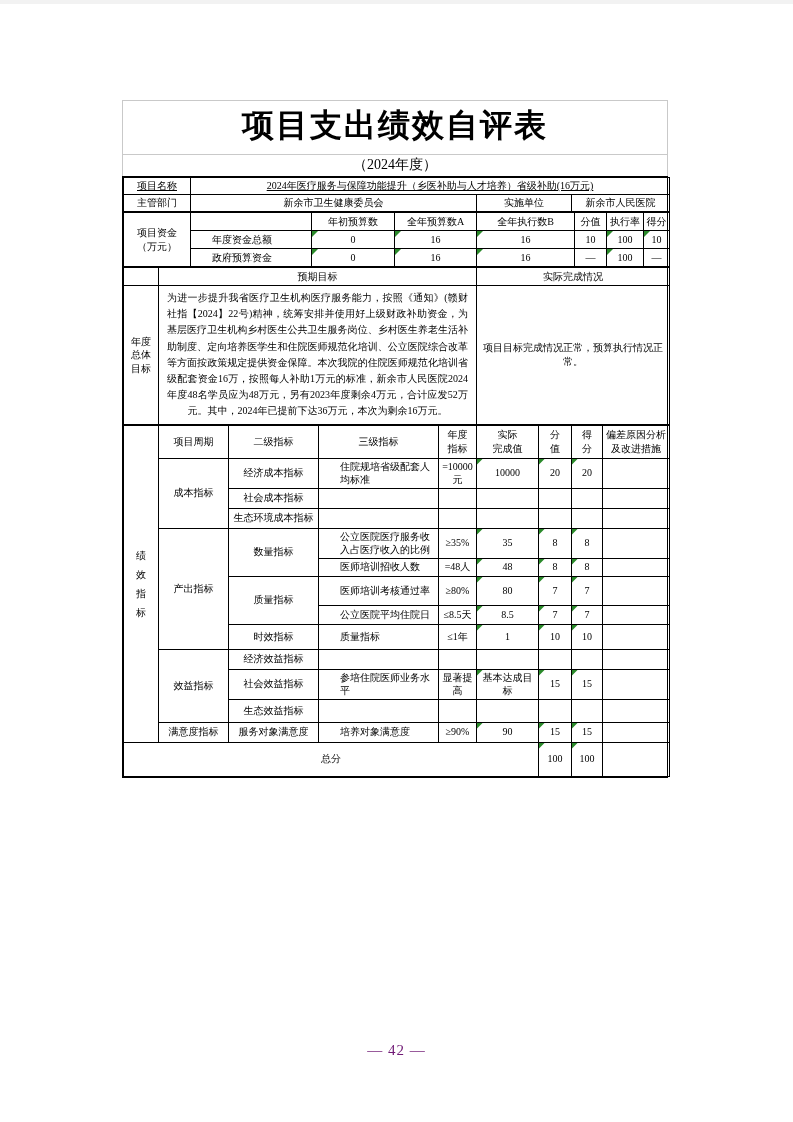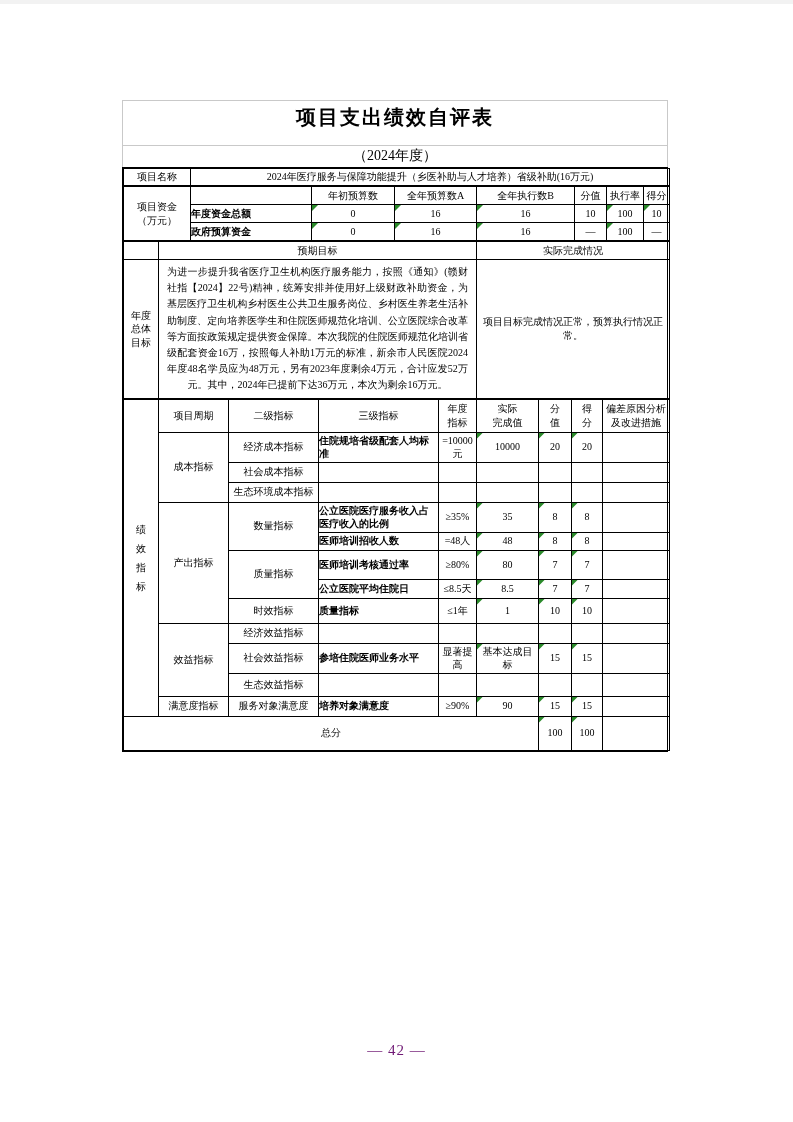--- a/index.html
+++ b/index.html
@@ -9,33 +9,33 @@
   }
   html,body{margin:0;padding:0;}
   body{
     width:793px;height:1122px;position:relative;background:#ffffff;
     font-family:"Liberation Serif","DejaVu Serif",serif;color:#000;
   }
   .top-strip{position:absolute;top:0;left:0;width:793px;height:4px;background:#f2f2f2;}
   .sheet{position:absolute;left:122px;top:100px;width:546px;}
   .title-block{border:1px solid var(--lightline);border-bottom:none;}
   .title{
-    text-align:center;font-size:20px;font-weight:bold;letter-spacing:2px;
-    padding:3px 0 14px 0;border-bottom:1px solid var(--lightline);
+    text-align:center;font-size:32px;font-weight:bold;letter-spacing:2px;
+    padding:3px 0 6px 0;border-bottom:1px solid var(--lightline);
   }
   .subtitle{text-align:center;font-size:14px;padding:1px 0 2px 0;}
   .black-frame{border:1px solid var(--gridline);}
   table{border-collapse:collapse;table-layout:fixed;width:546px;}
   td{
     border:1px solid var(--gridline);
     font-size:10px;line-height:1.35;
     text-align:center;vertical-align:middle;
     padding:1px 2px;white-space:pre-line;overflow:hidden;
   }
-  td.left{text-align:left;padding-left:0;font-weight:bold;}
+  td.left{text-align:left;padding-left:21px;}
   td.goal{
     text-align:justify;text-align-last:center;
     padding:4px 8px;line-height:1.62;
   }
   td.vlabel{line-height:1.9;}
   td.g{position:relative;}
   td.g::before{
     content:"";position:absolute;top:0;left:0;width:6px;height:6px;
     background:var(--tri);
     clip-path:polygon(0 0,100% 0,0 100%);
@@ -57,23 +57,29 @@
   </div>
   <div class="black-frame">
     <table>
       <colgroup>
           <col style="width:67px">
           <col style="width:286px">
           <col style="width:95px">
           <col style="width:98px">
         </colgroup>
       <tbody>
-          <tr style="height: 17px;">
+          <tr style="height: 17px; text-decoration: underline;">
             <td>项目名称</td>
             <td colspan="3">2024年医疗服务与保障功能提升（乡医补助与人才培养）省级补助(16万元)</td>
+          </tr>
+          <tr style="height: 17px;">
+            <td>主管部门</td>
+            <td>新余市卫生健康委员会</td>
+            <td>实施单位</td>
+            <td>新余市人民医院</td>
           </tr>
         </tbody>
     </table>
     <table>
       <colgroup>
           <col style="width:67px">
           <col style="width:121px">
           <col style="width:83px">
           <col style="width:82px">
           <col style="width:98px">

